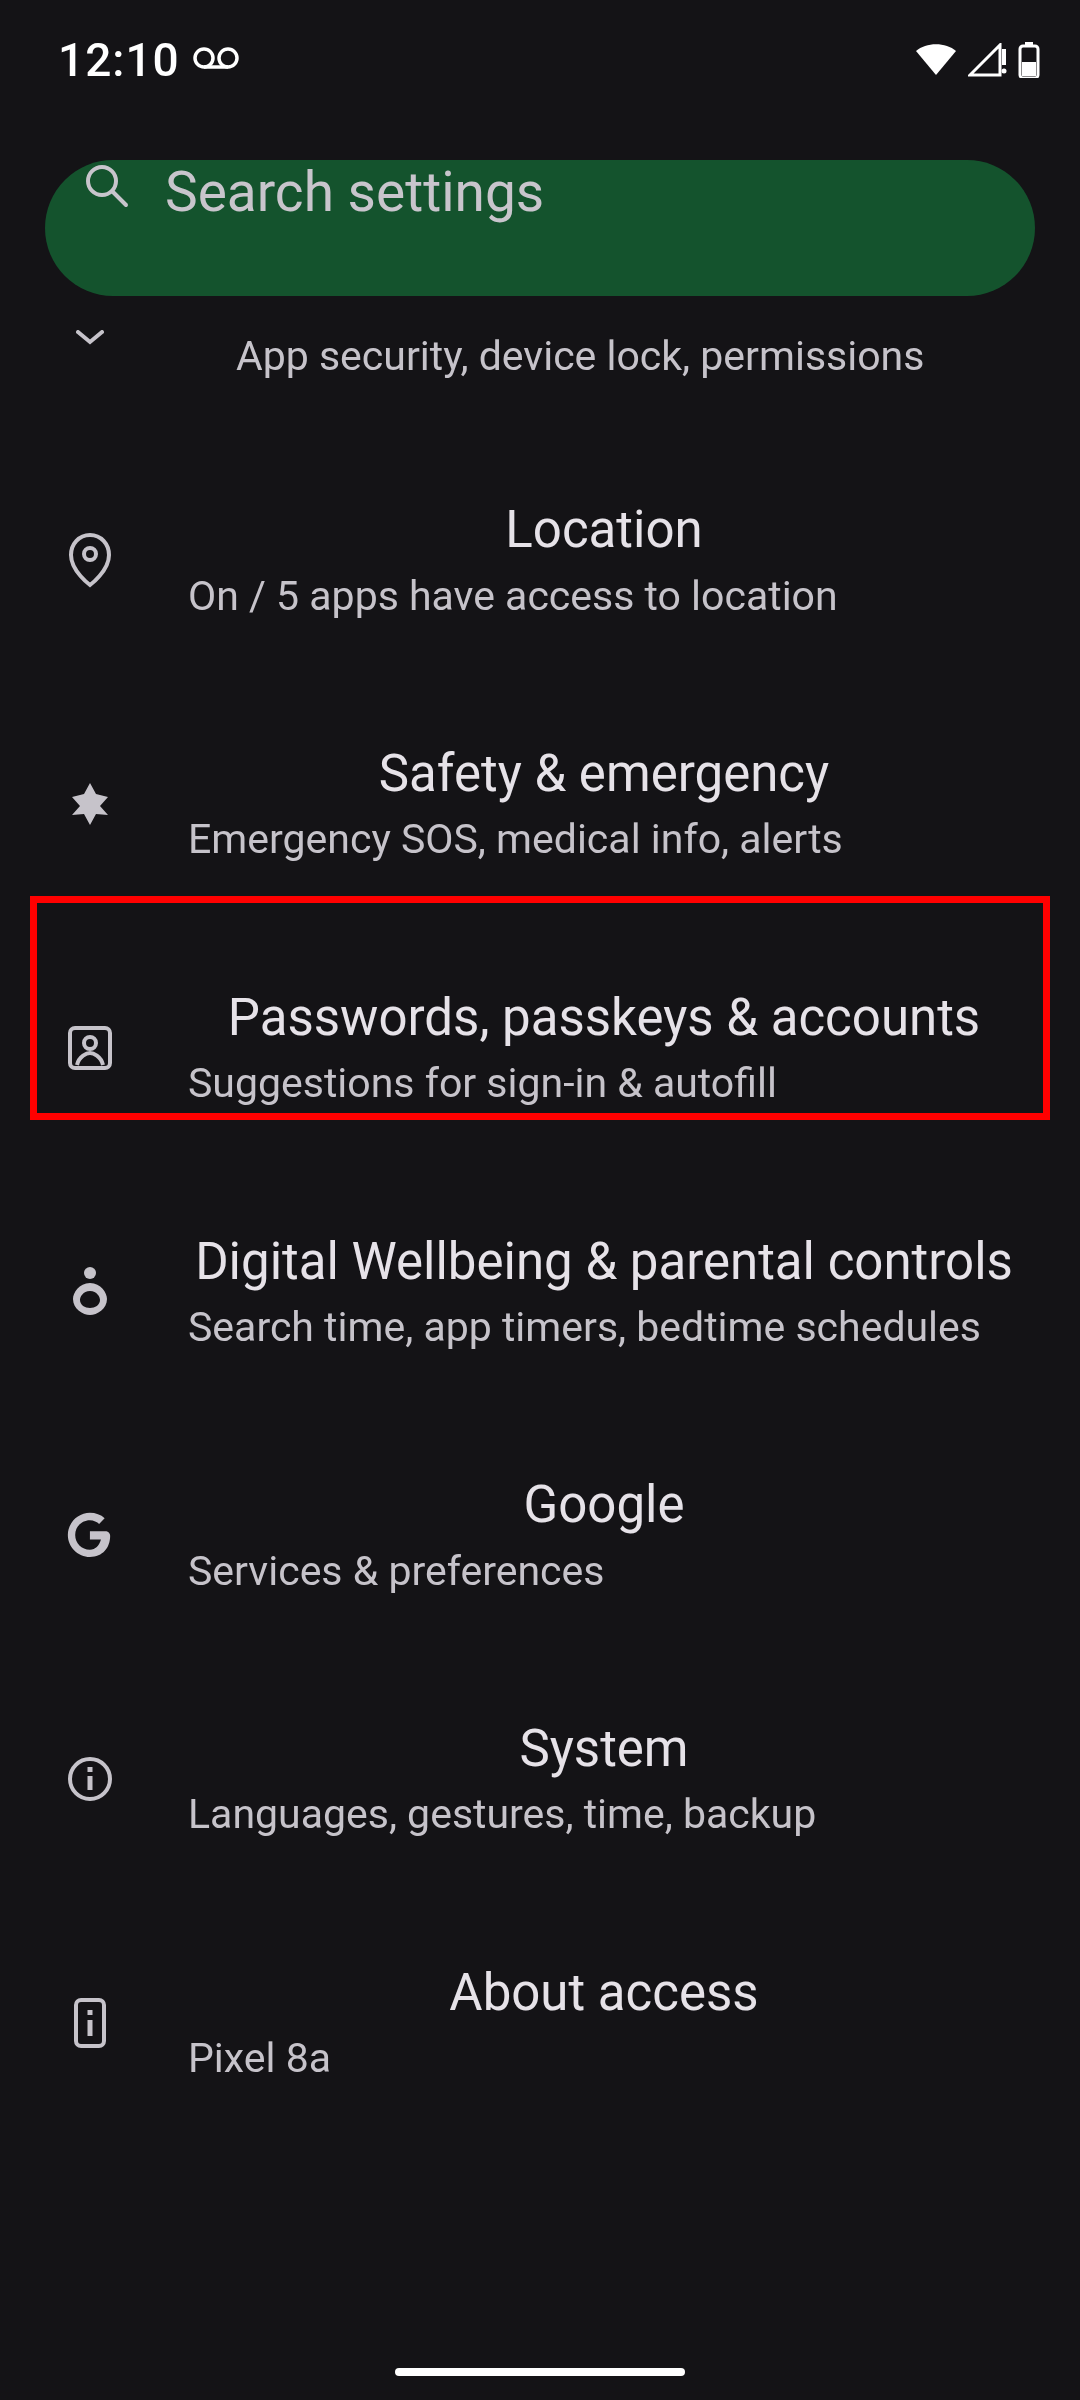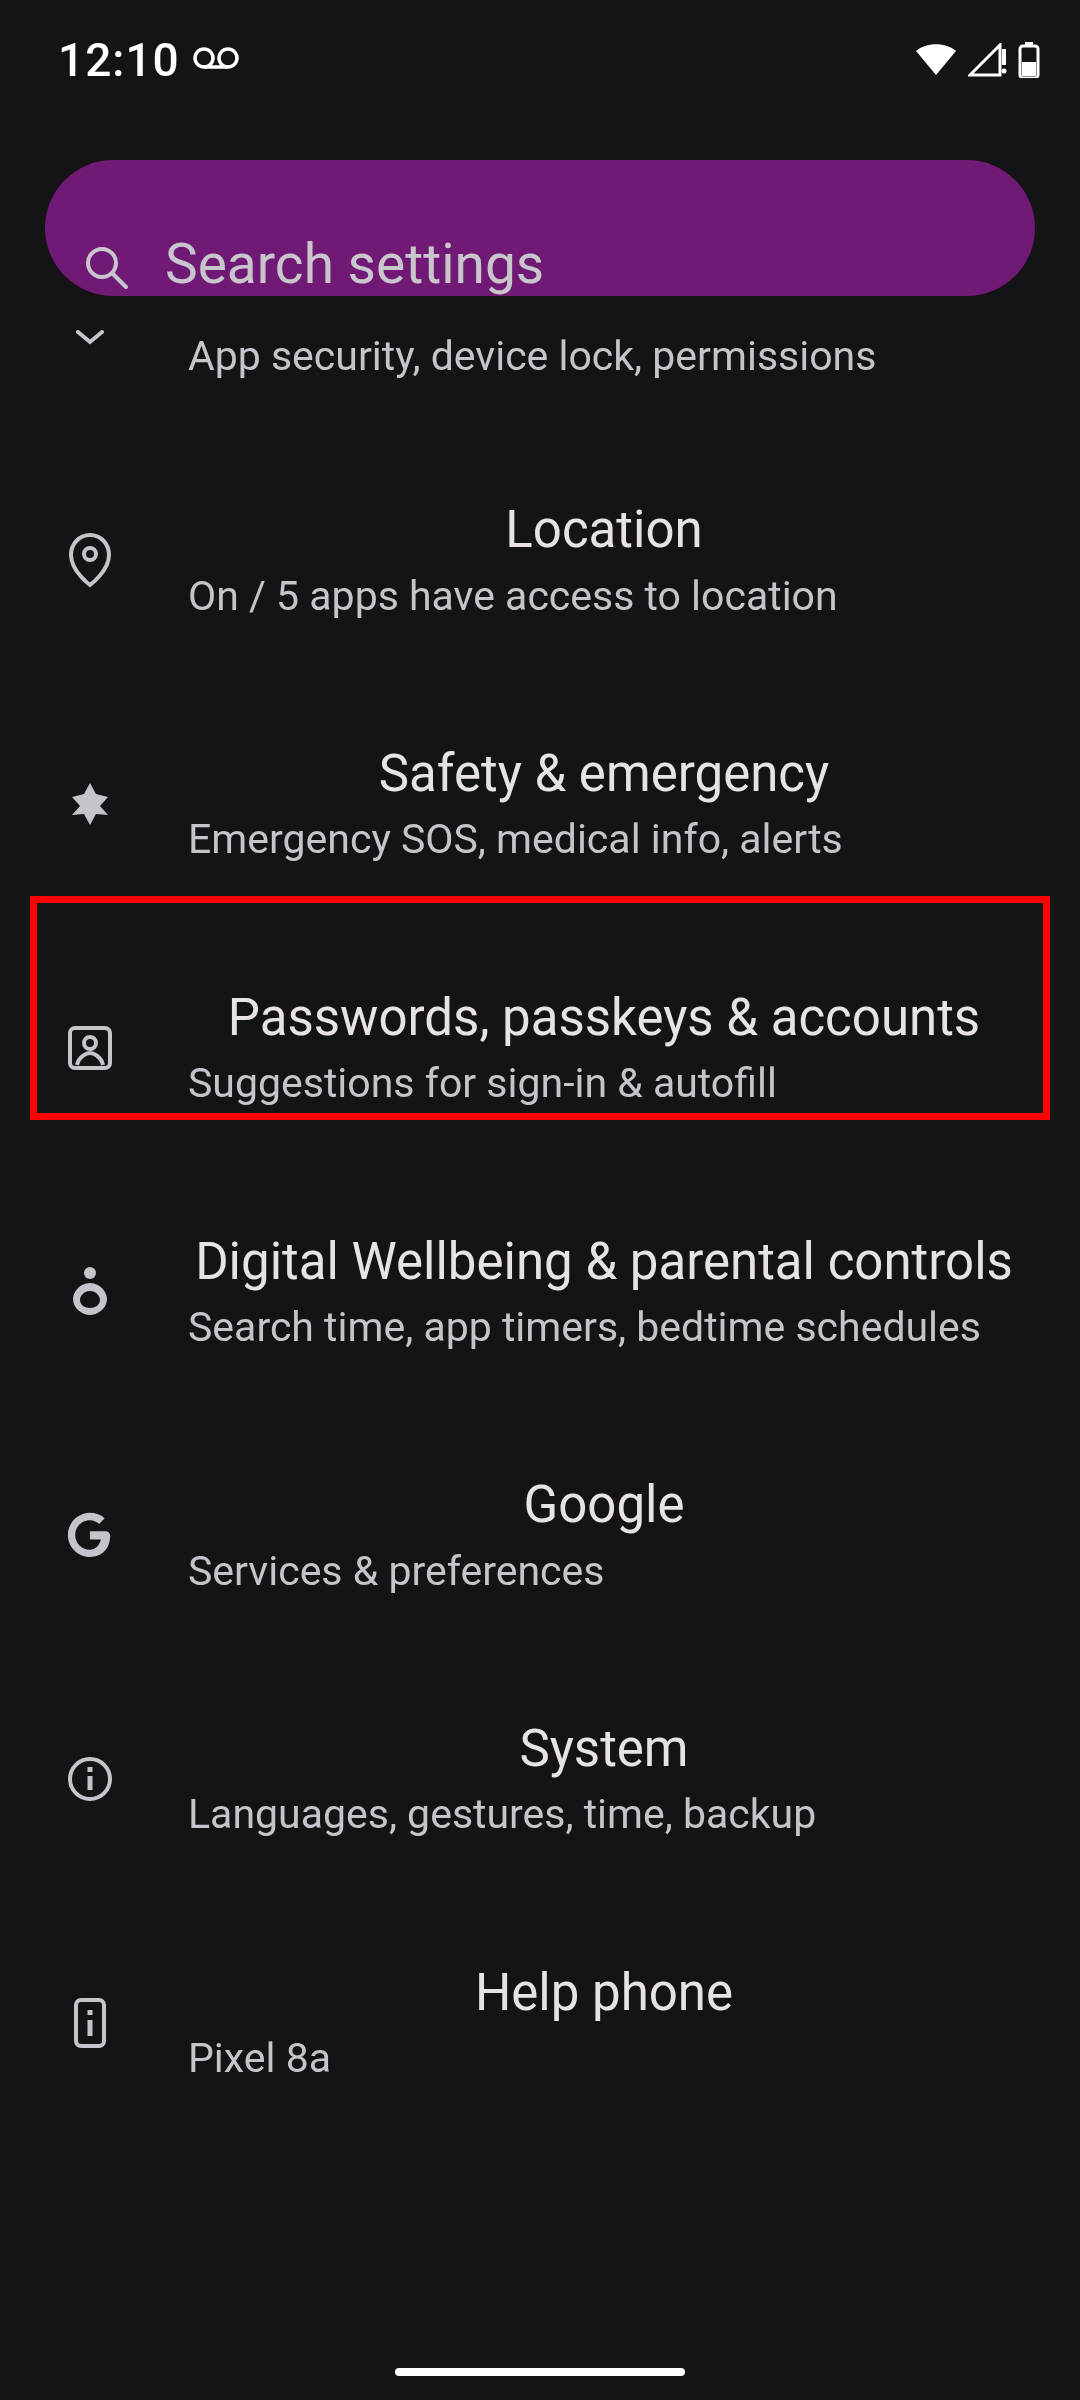--- a/index.html
+++ b/index.html
@@ -21,25 +21,25 @@
       padding:0 40px 0 58px;
     }
     .status-left { display:flex; align-items:center; gap:12px; }
     .clock { color:#ffffff; font-size:46px; font-weight:500; letter-spacing:1px; }
     .status-right { display:flex; align-items:center; gap:10px; }
     .status-right svg { display:block; }
 
     
     .search-wrap { padding:40px 45px 0 45px; }
     .search-bar {
-      background:#701a75;
+      background:#14532d;
       border-radius:68px;
       height:136px;
       display:flex;
-      align-items:flex-end;
+      align-items:flex-start;
       padding:0 36px;
       gap:34px;
     }
     .search-placeholder {
       color:#c8c5cc;
       font-size:55px;
       font-weight:400;
     }
 
     
@@ -67,21 +67,21 @@
       line-height:1.24;
       text-align:center;
     }
     .sub {
       color:#c6c3ca;
       font-size:41px;
       font-weight:400;
       margin-top:8px;
       line-height:1.28;
     }
-    .only-sub .sub { margin-top:0; }
+    .only-sub .sub { margin-top:0;margin-left:48px; }
 
     
     .highlight {
       position:absolute;
       border:7px solid #ff0000;
       pointer-events:none;
     }
 
     
     .nav-indicator {
@@ -238,21 +238,21 @@
 
   <div class="item">
     <div class="icon-slot">
       <svg width="36" height="54" viewBox="0 0 36 54">
         <rect x="4" y="4" width="28" height="46" rx="5" stroke="#c6c3ca" stroke-width="4" fill="none"></rect>
         <rect x="15.5" y="24" width="5" height="16" fill="#c6c3ca"></rect>
         <rect x="15.5" y="14" width="5" height="5" fill="#c6c3ca"></rect>
       </svg>
     </div>
     <div class="texts">
-      <div class="title">Help phone</div>
+      <div class="title">About access</div>
       <div class="sub">Pixel 8a</div>
     </div>
   </div>
 
 
 </div>
 
 <div class="highlight" id="hl" style="left: 30px; top: 896px; width: 1020px; height: 224px;"></div>
 
 <div class="nav-indicator"></div>

